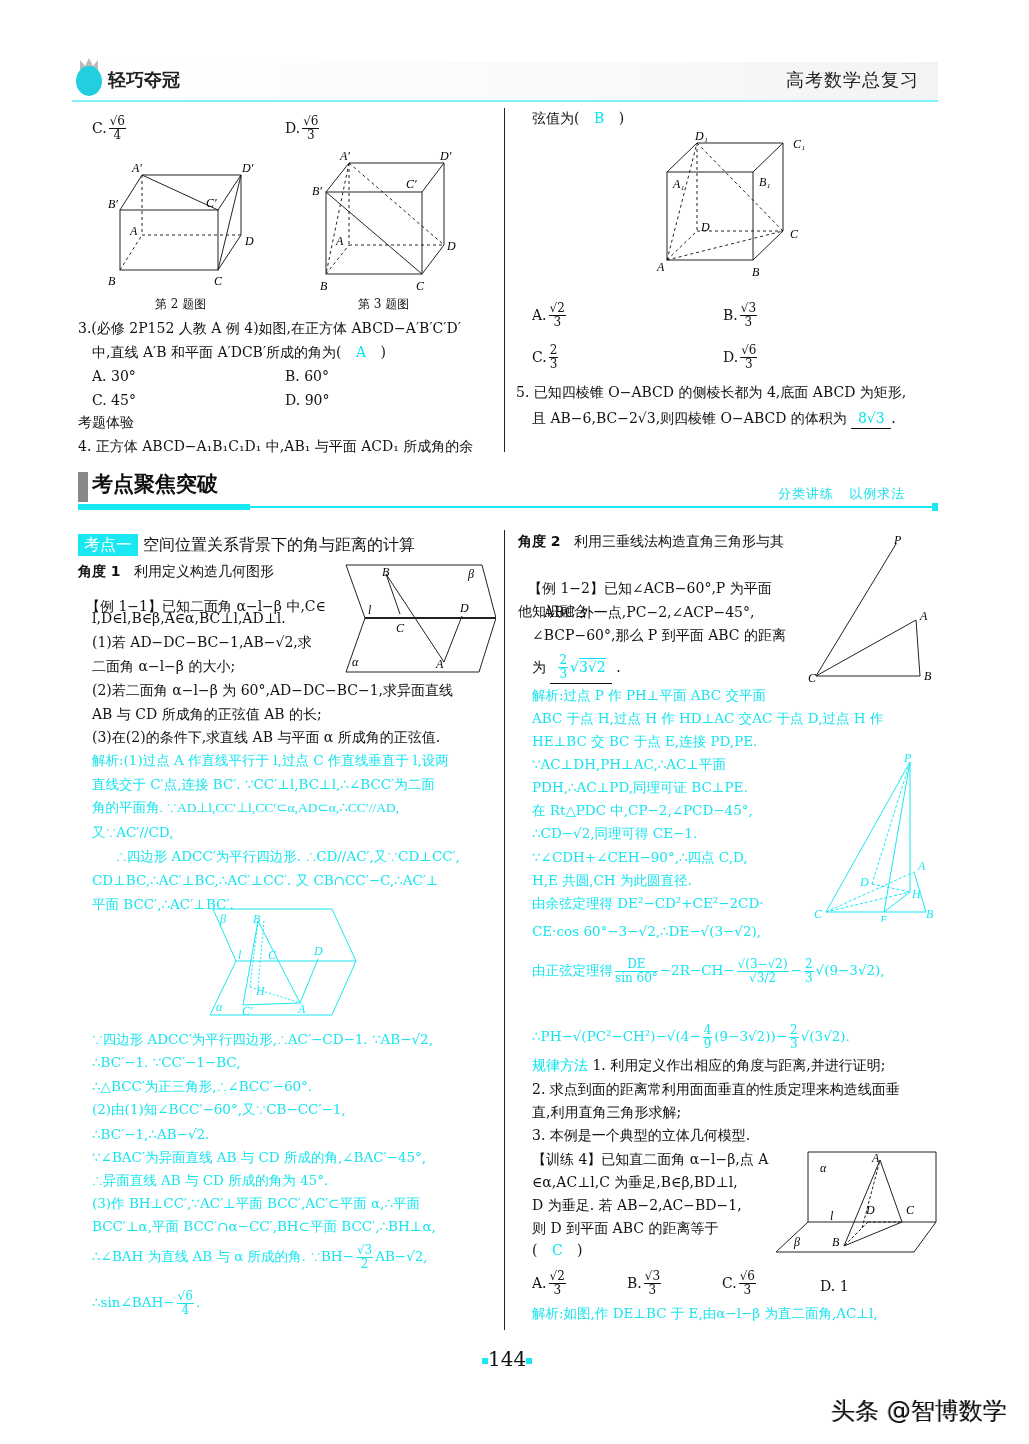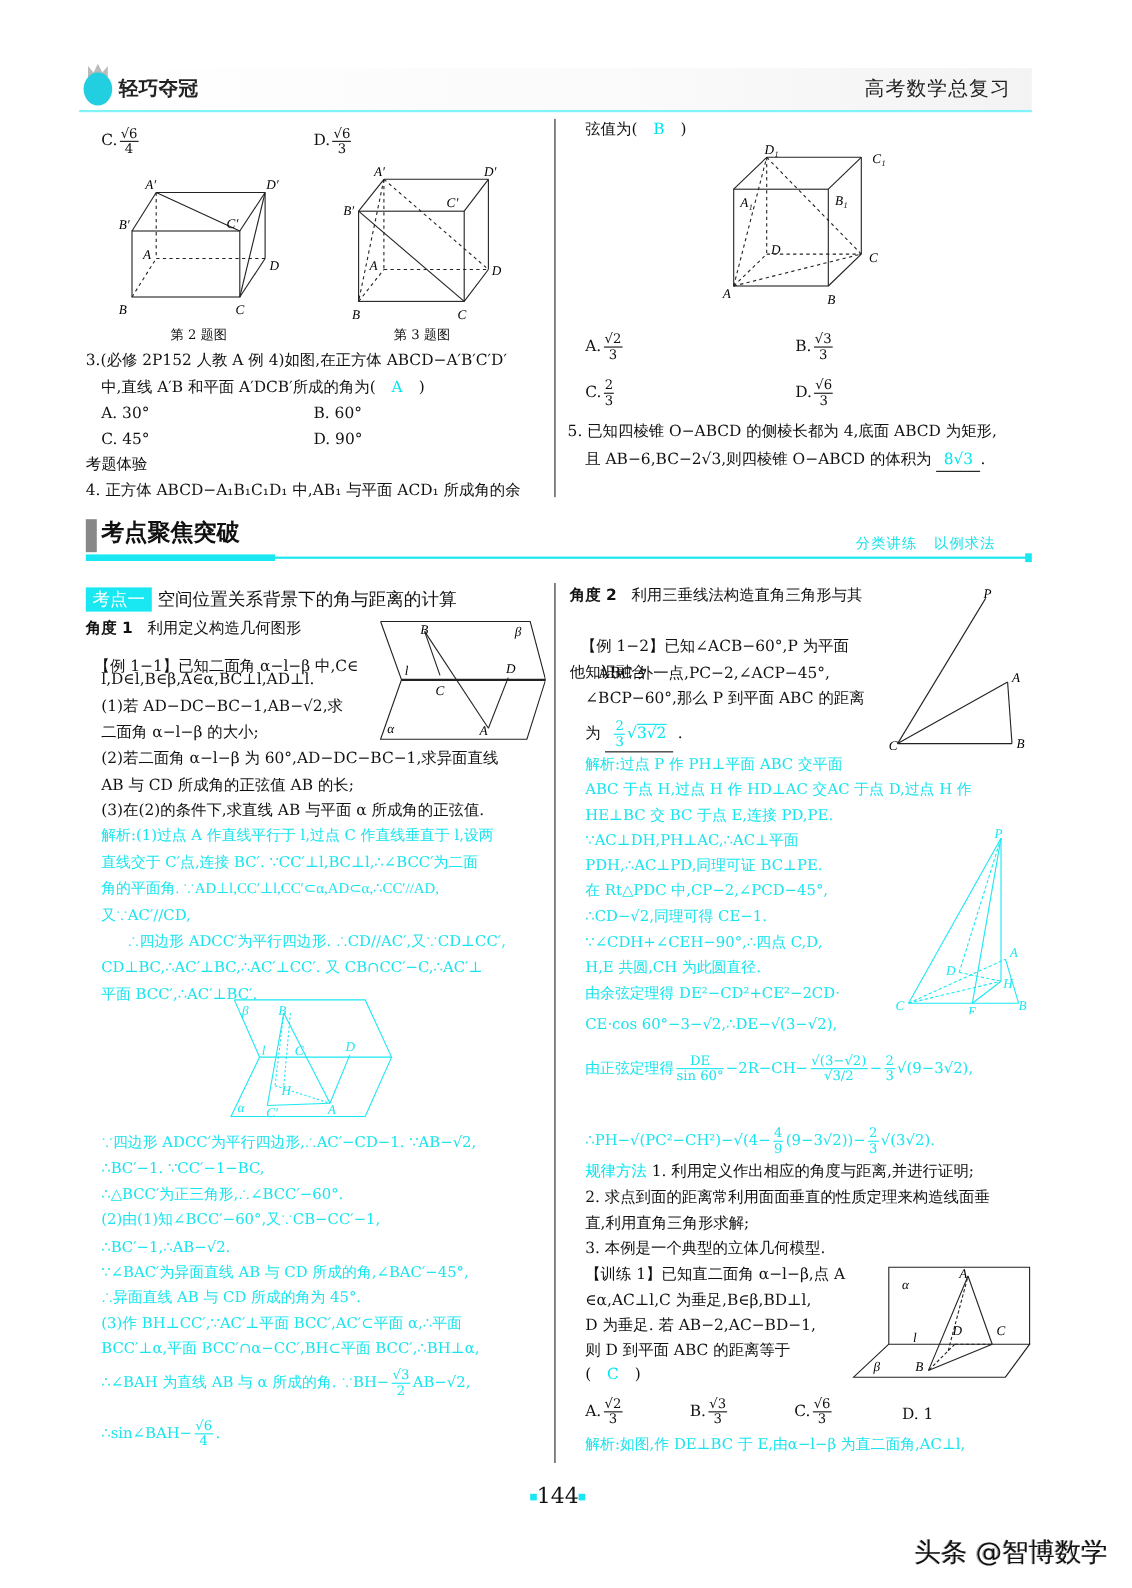--- a/index.html
+++ b/index.html
@@ -340,21 +340,21 @@
 </div>
 
 <div class="line" style="left:532px; top:1055px;">
   <span class="cyan">规律方法</span>
   <span>1. 利用定义作出相应的角度与距离,并进行证明;</span>
 </div>
 <div class="line" style="left:532px; top:1079px;">2. 求点到面的距离常利用面面垂直的性质定理来构造线面垂</div>
 <div class="line" style="left:532px; top:1102px;">直,利用直角三角形求解;</div>
 <div class="line" style="left:532px; top:1125px;">3. 本例是一个典型的立体几何模型.</div>
 
-<div class="line" style="left:532px; top:1149px;">【训练 1】已知直二面角 α−l−β,点 A</div>
+<div class="line" style="left:532px; top:1149px;">【训练 4】已知直二面角 α−l−β,点 A</div>
 <div class="line" style="left:532px; top:1172px;">∈α,AC⊥l,C 为垂足,B∈β,BD⊥l,</div>
 <div class="line" style="left:532px; top:1195px;">D 为垂足. 若 AB−2,AC−BD−1,</div>
 <div class="line" style="left:532px; top:1218px;">则 D 到平面 ABC 的距离等于</div>
 <div class="line" style="left:532px; top:1240px;">
   <span>(</span>
   <span class="cyan" style="margin:0 10px;">C</span>
   <span>)</span>
 </div>
 
 <svg class="abs" style="left:774px; top:1148px;" width="166" height="110">

